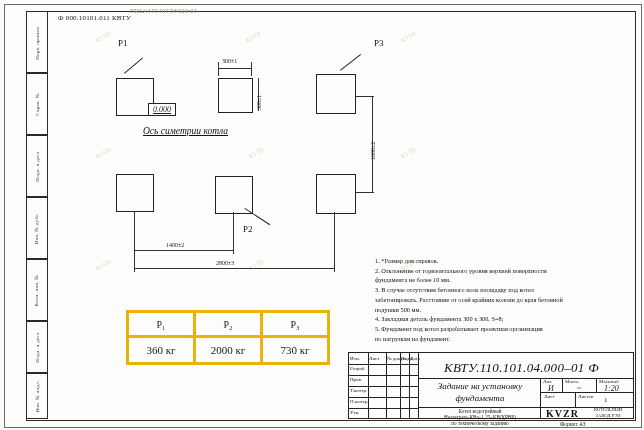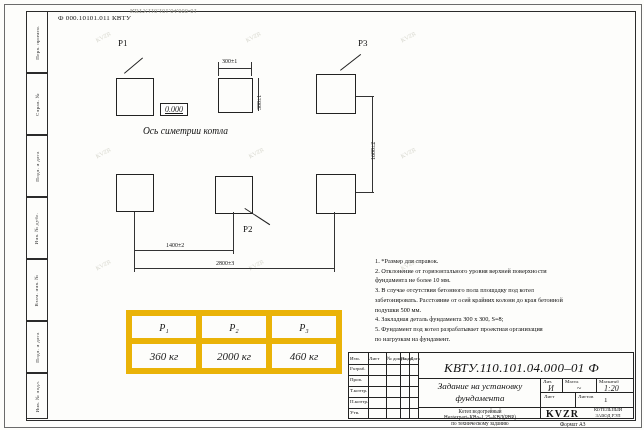--- a/index.html
+++ b/index.html
@@ -14,28 +14,28 @@
   .watermark{position:absolute;font-size:6px;color:#d8d8cf;transform:rotate(-28deg);white-space:nowrap;pointer-events:none;}
   .toptext{position:absolute;left:58px;top:14px;font-size:7px;color:#222;letter-spacing:.2px;}
   .topmirror{position:absolute;left:130px;top:8px;font-size:6.5px;color:#8d8d85;transform:scaleY(-1);}
   
   .blk{position:absolute;border:1.2px solid #222;background:transparent;}
   .lbl{position:absolute;font-size:9px;color:#111;}
   .lead{position:absolute;background:#222;height:1px;transform-origin:0 0;}
   .dimline{position:absolute;background:#333;}
   .dimtxt{position:absolute;font-size:6px;color:#222;}
   .dimtxt.vert{transform:rotate(-90deg);transform-origin:0 0;}
-  .axis-lbl{position:absolute;font-style:italic;font-size:9.5px;color:#111;}
+  .axis-lbl{position:absolute;font-style:italic;font-size:9.5px;color:#111;text-decoration:underline;}
   .zerobox{position:absolute;border:1px solid #222;padding:1px 4px;font-size:8px;font-style:italic;background:#fff;}
   
   .notes{position:absolute;font-size:6.3px;line-height:9.2px;color:#111;width:250px;}
   .notes div{margin-bottom:.5px;}
   
   .mtable{position:absolute;border-collapse:collapse;}
-  .mtable td{border:6px solid #eab308;text-align:center;font-style:italic;}
+  .mtable td{border:3px solid #eab308;text-align:center;}
   .mtable td.h{height:20px;width:62px;font-size:10px;}
   .mtable td.v{height:22px;width:62px;font-size:11px;}
   
   .tb{position:absolute;border:1.4px solid #222;box-sizing:border-box;}
   .tbline{position:absolute;background:#222;}
   .tbtxt{position:absolute;font-size:5px;color:#222;}
   .tbnum{position:absolute;font-size:13px;font-style:italic;letter-spacing:.3px;color:#111;}
   .tbname{position:absolute;text-align:center;font-size:9px;font-style:italic;line-height:12px;color:#111;width:120px;}
   .tbsmall{position:absolute;font-size:5.2px;color:#222;text-align:center;width:120px;line-height:7px;}
   .kvzr{position:absolute;font-size:10px;font-weight:bold;letter-spacing:1px;color:#111;}
@@ -93,23 +93,23 @@
   <div class="blk" style="left:215px;top:176px;width:36px;height:36px;"></div>
   <div class="blk" style="left:316px;top:174px;width:38px;height:38px;"></div>
 
   <div class="lead" style="left:124px;top:73px;width:24px;transform:rotate(-40deg);"></div>
   <div class="lbl" style="left:118px;top:38px;">Р1</div>
 
   <div class="lead" style="left:245px;top:208px;width:30px;transform:rotate(33deg);"></div>
   <div class="lbl" style="left:243px;top:224px;">Р2</div>
 
   <div class="lead" style="left:340px;top:70px;width:26px;transform:rotate(-38deg);"></div>
-  <div class="lbl" style="left:358px;top:38px;">Р3</div>
-
-  <div class="zerobox" style="left:160px;top:103px;text-decoration:underline;">0.000</div>
+  <div class="lbl" style="left:374px;top:38px;">Р3</div>
+
+  <div class="zerobox" style="left:148px;top:103px;text-decoration:underline;">0.000</div>
 
   <div class="axis-lbl" style="left:143px;top:126px;">Ось симетрии котла</div>
 
   <div class="dimline" style="left:218px;top:68px;width:34px;height:1px;"></div>
   <div class="dimline" style="left:218px;top:62px;width:1px;height:14px;"></div>
   <div class="dimline" style="left:251px;top:62px;width:1px;height:14px;"></div>
   <div class="dimtxt" style="left:222px;top:58px;">300±1</div>
 
   <div class="dimline" style="left:258px;top:78px;width:1px;height:33px;"></div>
   <div class="dimtxt vert" style="left:256px;top:110px;">300±1</div>
@@ -144,21 +144,21 @@
   <table class="mtable" style="left:126px;top:310px;">
     <tbody>
         <tr>
       <td class="h">Р₁</td>
       <td class="h">Р₂</td>
       <td class="h">Р₃</td>
     </tr>
     <tr>
       <td class="v">360 кг</td>
       <td class="v">2000 кг</td>
-      <td class="v">460 кг</td>
+      <td class="v">730 кг</td>
     </tr>
   </tbody>
     </table>
 
   <div class="tb" style="left:348px;top:352px;width:286px;height:67px;"></div>
 
   <div class="tbline" style="left:348px;top:352px;width:70px;height:1.2px;"></div>
   <div class="tbline" style="left:418px;top:352px;width:1.2px;height:67px;"></div>
   <div class="tbline" style="left:418px;top:378px;width:216px;height:1.2px;"></div>
   <div class="tbline" style="left:418px;top:407px;width:216px;height:1.2px;"></div>

